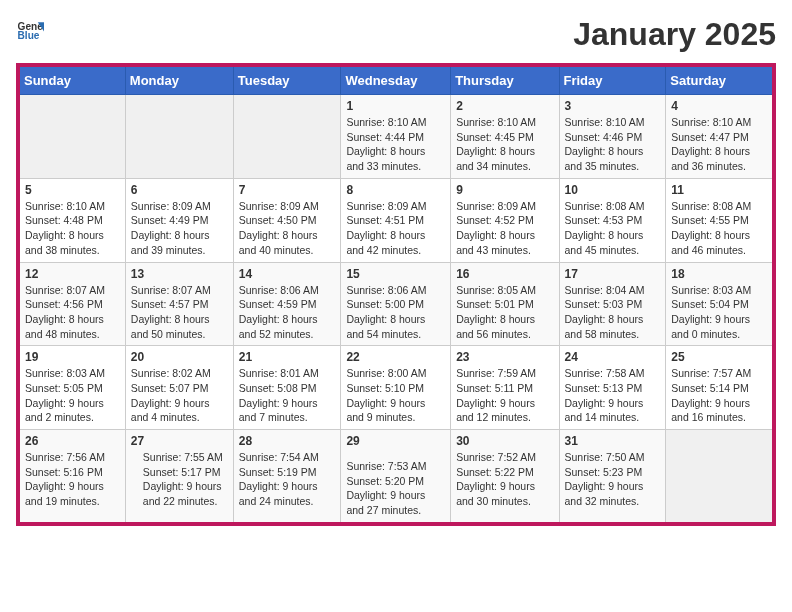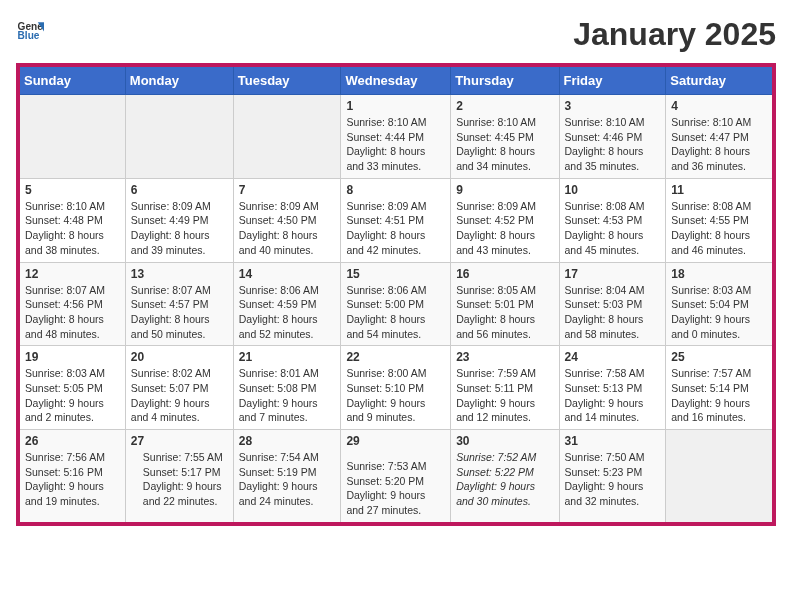--- a/index.html
+++ b/index.html
@@ -318,21 +318,21 @@
         </td>
         <td>
           <span class="day-number">29</span>
           <div class="day-info" style="white-space: pre-line; margin-top: 11px;">Sunrise: 7:53 AM
 Sunset: 5:20 PM
 Daylight: 9 hours
 and 27 minutes.</div>
         </td>
         <td>
           <span class="day-number">30</span>
-          <div class="day-info" style="white-space: pre-line; font-style: italic;">Sunrise: 7:52 AM
+          <div class="day-info" style="white-space: pre-line;">Sunrise: 7:52 AM
 Sunset: 5:22 PM
 Daylight: 9 hours
 and 30 minutes.</div>
         </td>
         <td>
           <span class="day-number">31</span>
           <div class="day-info" style="white-space: pre-line;">Sunrise: 7:50 AM
 Sunset: 5:23 PM
 Daylight: 9 hours
 and 32 minutes.</div>

